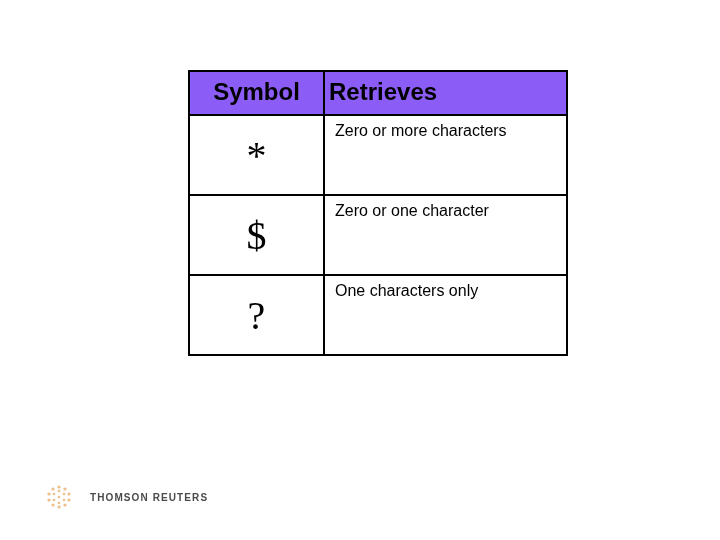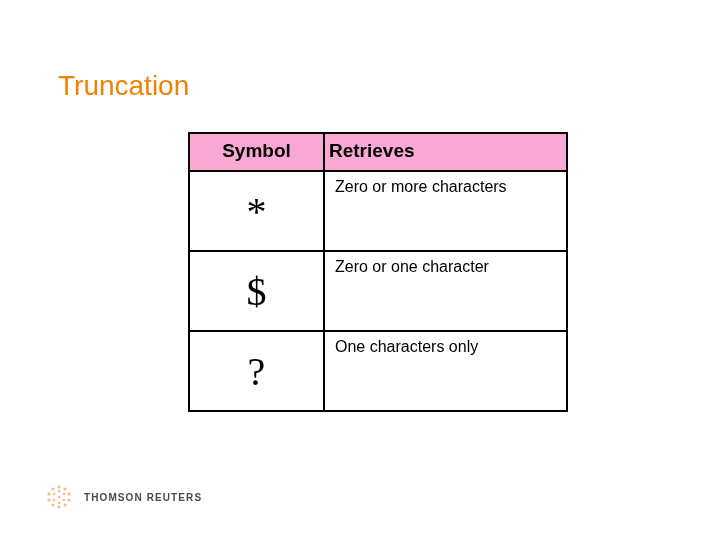--- a/index.html
+++ b/index.html
@@ -29,23 +29,23 @@
     width: 380px;
   }
   table {
     border-collapse: collapse;
     width: 100%;
   }
   th, td {
     border: 2px solid #000;
   }
   th {
-    background: #f9a8d4;
+    background: #8b5cf6;
     font-weight: bold;
-    font-size: 19px;
+    font-size: 24px;
     padding: 6px 4px 8px 4px;
   }
   th.col-symbol { width: 125px; text-align: center; }
   th.col-retrieves { text-align: left; }
   td.symbol-cell {
     font-family: "Times New Roman", Times, serif;
     font-size: 40px;
     text-align: center;
     vertical-align: middle;
     height: 78px;
@@ -55,41 +55,40 @@
     font-size: 16px;
     vertical-align: top;
     padding: 6px 10px 0 10px;
   }
   .footer-logo {
     position: absolute;
     left: 46px;
     bottom: 30px;
     display: flex;
     align-items: center;
-    gap: 12px;
+    gap: 18px;
   }
   .sunburst {
     width: 26px;
     height: 26px;
     flex: none;
   }
   .sunburst circle.dot { fill: #e08a2a; opacity: 0.55; }
   .brand-text {
     font-size: 10px;
     letter-spacing: 1.1px;
     color: #4a4a4a;
     font-weight: 700;
   }
 </style>
 </head>
 <body>
 
 <div class="slide">
 
-  <h1 class="title">Truncation</h1>
 
   <div class="table-wrap">
     <table>
       <thead>
         <tr>
           <th class="col-symbol">Symbol</th>
           <th class="col-retrieves">Retrieves</th>
         </tr>
       </thead>
       <tbody>

